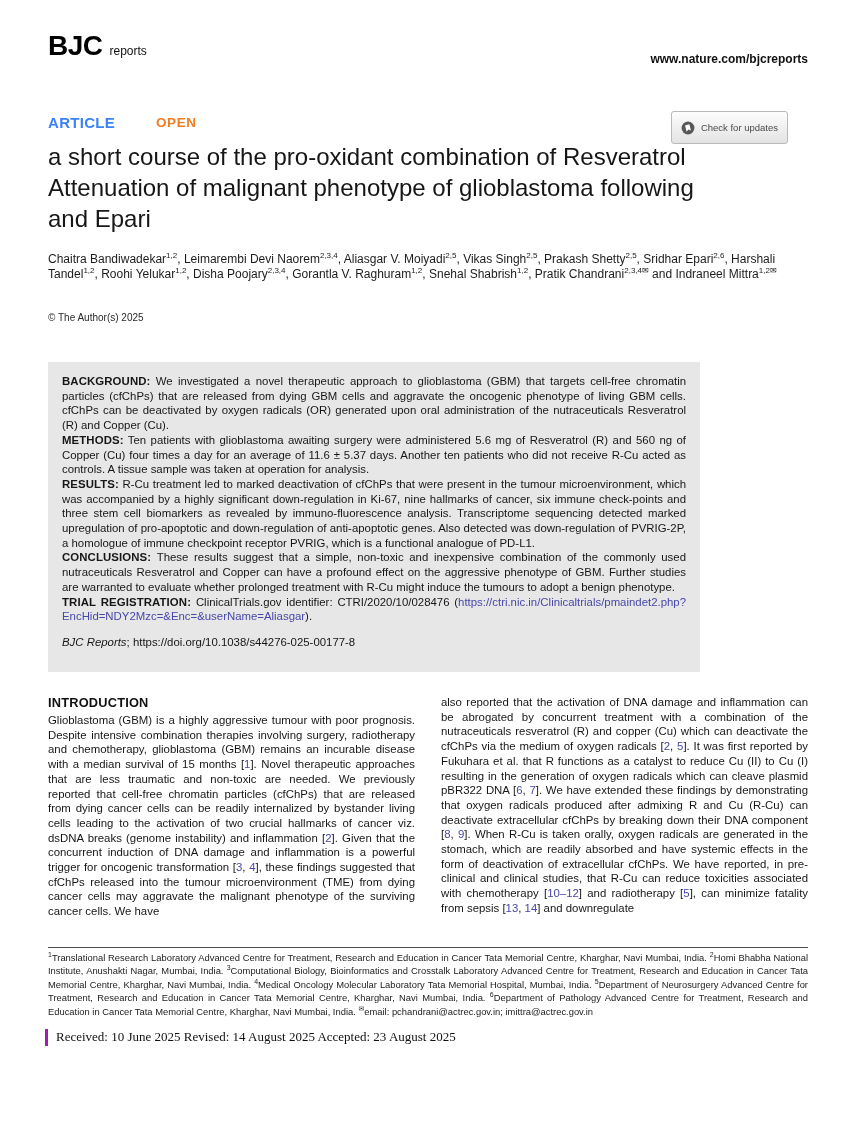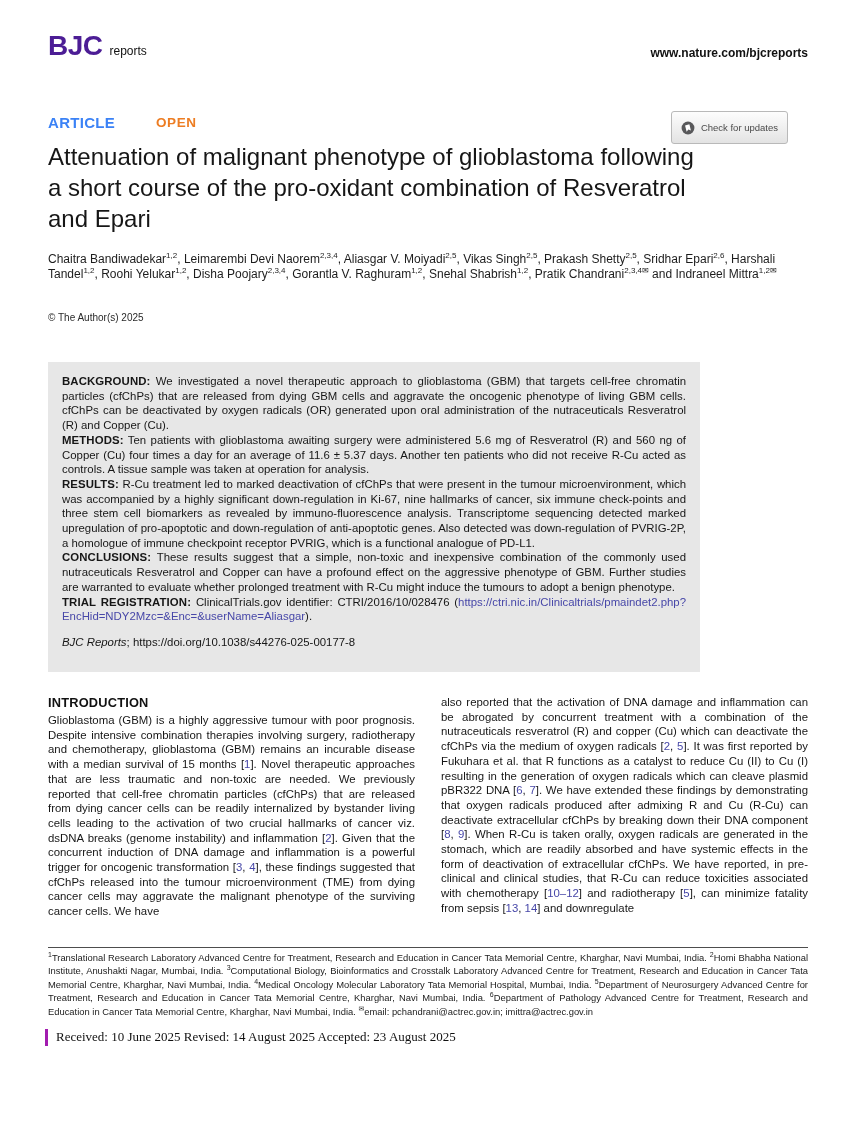--- a/index.html
+++ b/index.html
@@ -2,21 +2,21 @@
 <html><head>
 <meta charset="utf-8">
 <style>
   html,body{margin:0;padding:0;}
   body{
     width:850px;height:1130px;background:#ffffff;position:relative;
     font-family:"Liberation Sans",sans-serif;color:#1a1a1a;overflow:hidden;
   }
   .abs{position:absolute;}
   
-  .logo-bjc{font-weight:bold;font-size:28px;letter-spacing:-0.5px;color:#4c1d95;}
+  .logo-bjc{font-weight:bold;font-size:28px;letter-spacing:-0.5px;color:#000000;}
   .logo-reports{font-size:12px;color:#111;margin-left:7px;}
   .site-url{font-weight:bold;font-size:12px;color:#111;}
   
   .article-type{font-weight:bold;font-size:15px;letter-spacing:0.3px;color:#3b82f6;}
   .open-label{font-weight:bold;font-size:13.5px;letter-spacing:0.6px;color:var(--c-accent_orange,#ed7d23);}
   .check-btn{
     display:flex;align-items:center;gap:6px;height:33px;padding:0 9px;
     border:1px solid #b9b9b9;border-radius:3px;
     background:linear-gradient(#fdfdfd,#e3e3e3);
     font-size:9.5px;color:#4a4a4a;cursor:pointer;box-sizing:border-box;
@@ -56,52 +56,52 @@
   .dates-block p{margin:0;}
   sup{vertical-align:super;}
 </style>
 </head>
 <body style="--c-accent_orange: #ed7d23; --c-link: #4747a8; --c-abstract_background: #e7e7e7;">
 
 <div class="abs" style="left:48px;top:30px;display:flex;align-items:baseline;">
   <span class="logo-bjc">BJC</span>
   <span class="logo-reports">reports</span>
 </div>
-<div class="abs site-url" style="right:42px;top:46px;">www.nature.com/bjcreports</div>
+<div class="abs site-url" style="right:42px;top:52px;">www.nature.com/bjcreports</div>
 
 <div class="abs article-type" style="left:48px;top:114px;">ARTICLE</div>
 <div class="abs open-label" style="left:156px;top:115px;">OPEN</div>
 
 <div class="abs check-btn" style="right:62px;top:111px;">
   <span style="display:flex;">
     <svg width="14" height="14" viewBox="0 0 24 24">
       <circle cx="12" cy="12" r="11" fill="#58585a"></circle>
       <path d="M8.2 6.5v11l3.8-2.8 3.8 2.8v-11z" fill="#ffffff" transform="rotate(-14 12 12)"></path>
     </svg>
   </span>
   <span>Check for updates</span>
 </div>
 
 <div class="abs" style="left:48px;top:141px;">
+  <div class="title-line">a short course of the pro-oxidant combination of Resveratrol</div>
   <div class="title-line">Attenuation of malignant phenotype of glioblastoma following</div>
-  <div class="title-line">a short course of the pro-oxidant combination of Resveratrol</div>
   <div class="title-line">and Epari</div>
 </div>
 
 <p class="abs authors" style="left:48px;top:240px;"><span>Chaitra Bandiwadekar</span><sup>1,2</sup>, <span>Leimarembi Devi Naorem</span><sup>2,3,4</sup>, <span>Aliasgar V. Moiyadi</span><sup>2,5</sup>, <span>Vikas Singh</span><sup>2,5</sup>, <span>Prakash Shetty</span><sup>2,5</sup>, <span>Sridhar Epari</span><sup>2,6</sup>, <span>Harshali Tandel</span><sup>1,2</sup>, <span>Roohi Yelukar</span><sup>1,2</sup>, <span>Disha Poojary</span><sup>2,3,4</sup>, <span>Gorantla V. Raghuram</span><sup>1,2</sup>, <span>Snehal Shabrish</span><sup>1,2</sup>, <span>Pratik Chandrani</span><sup>2,3,4</sup><sup class="email-glyph">✉</sup> and <span>Indraneel Mittra</span><sup>1,2</sup><sup class="email-glyph">✉</sup></p>
 
 <div class="abs copyright" style="left:48px;top:312px;">© The Author(s) 2025</div>
 
 <div class="abs abstract-box" style="left:48px;top:362px;">
   <div>
       <p class="abs-p"><b>BACKGROUND:</b> <span>We investigated a novel therapeutic approach to glioblastoma (GBM) that targets cell-free chromatin particles (cfChPs) that are released from dying GBM cells and aggravate the oncogenic phenotype of living GBM cells. cfChPs can be deactivated by oxygen radicals (OR) generated upon oral administration of the nutraceuticals Resveratrol (R) and Copper (Cu).</span></p>
       <p class="abs-p"><b>METHODS:</b> <span>Ten patients with glioblastoma awaiting surgery were administered 5.6 mg of Resveratrol (R) and 560 ng of Copper (Cu) four times a day for an average of 11.6 ± 5.37 days. Another ten patients who did not receive R-Cu acted as controls. A tissue sample was taken at operation for analysis.</span></p>
       <p class="abs-p"><b>RESULTS:</b> <span>R-Cu treatment led to marked deactivation of cfChPs that were present in the tumour microenvironment, which was accompanied by a highly significant down-regulation in Ki-67, nine hallmarks of cancer, six immune check-points and three stem cell biomarkers as revealed by immuno-fluorescence analysis. Transcriptome sequencing detected marked upregulation of pro-apoptotic and down-regulation of anti-apoptotic genes. Also detected was down-regulation of PVRIG-2P, a homologue of immune checkpoint receptor PVRIG, which is a functional analogue of PD-L1.</span></p>
       <p class="abs-p"><b>CONCLUSIONS:</b> <span>These results suggest that a simple, non-toxic and inexpensive combination of the commonly used nutraceuticals Resveratrol and Copper can have a profound effect on the aggressive phenotype of GBM. Further studies are warranted to evaluate whether prolonged treatment with R-Cu might induce the tumours to adopt a benign phenotype.</span></p>
-      <p class="abs-p"><b>TRIAL REGISTRATION:</b> <span>ClinicalTrials.gov identifier: CTRI/2016/10/028476 (</span><span class="seg-link">https://ctri.nic.in/Clinicaltrials/pmaindet2.php?EncHid=NDY2Mzc=&amp;Enc=&amp;userName=Aliasgar</span><span>).</span></p>
+      <p class="abs-p"><b>TRIAL REGISTRATION:</b> <span>ClinicalTrials.gov identifier: CTRI/2020/10/028476 (</span><span class="seg-link">https://ctri.nic.in/Clinicaltrials/pmaindet2.php?EncHid=NDY2Mzc=&amp;Enc=&amp;userName=Aliasgar</span><span>).</span></p>
     </div>
   <p class="citation-line"><span class="seg-i">BJC Reports</span><span>; https://doi.org/10.1038/s44276-025-00177-8</span></p>
 </div>
 
 <div class="abs intro-wrap" style="left:48px;top:695px;">
   <div class="intro-col">
     <h2 class="intro-heading">INTRODUCTION</h2>
     <p class="body-p"><span>Glioblastoma (GBM) is a highly aggressive tumour with poor prognosis. Despite intensive combination therapies involving surgery, radiotherapy and chemotherapy, glioblastoma (GBM) remains an incurable disease with a median survival of 15 months [</span><span class="seg-link">1</span><span>]. Novel therapeutic approaches that are less traumatic and non-toxic are needed. We previously reported that cell-free chromatin particles (cfChPs) that are released from dying cancer cells can be readily internalized by bystander living cells leading to the activation of two crucial hallmarks of cancer viz. dsDNA breaks (genome instability) and inflammation [</span><span class="seg-link">2</span><span>]. Given that the concurrent induction of DNA damage and inflammation is a powerful trigger for oncogenic transformation [</span><span class="seg-link">3</span><span>, </span><span class="seg-link">4</span><span>], these findings suggested that cfChPs released into the tumour microenvironment (TME) from dying cancer cells may aggravate the malignant phenotype of the surviving cancer cells. We have</span></p>
   </div>
   <div class="intro-col">

